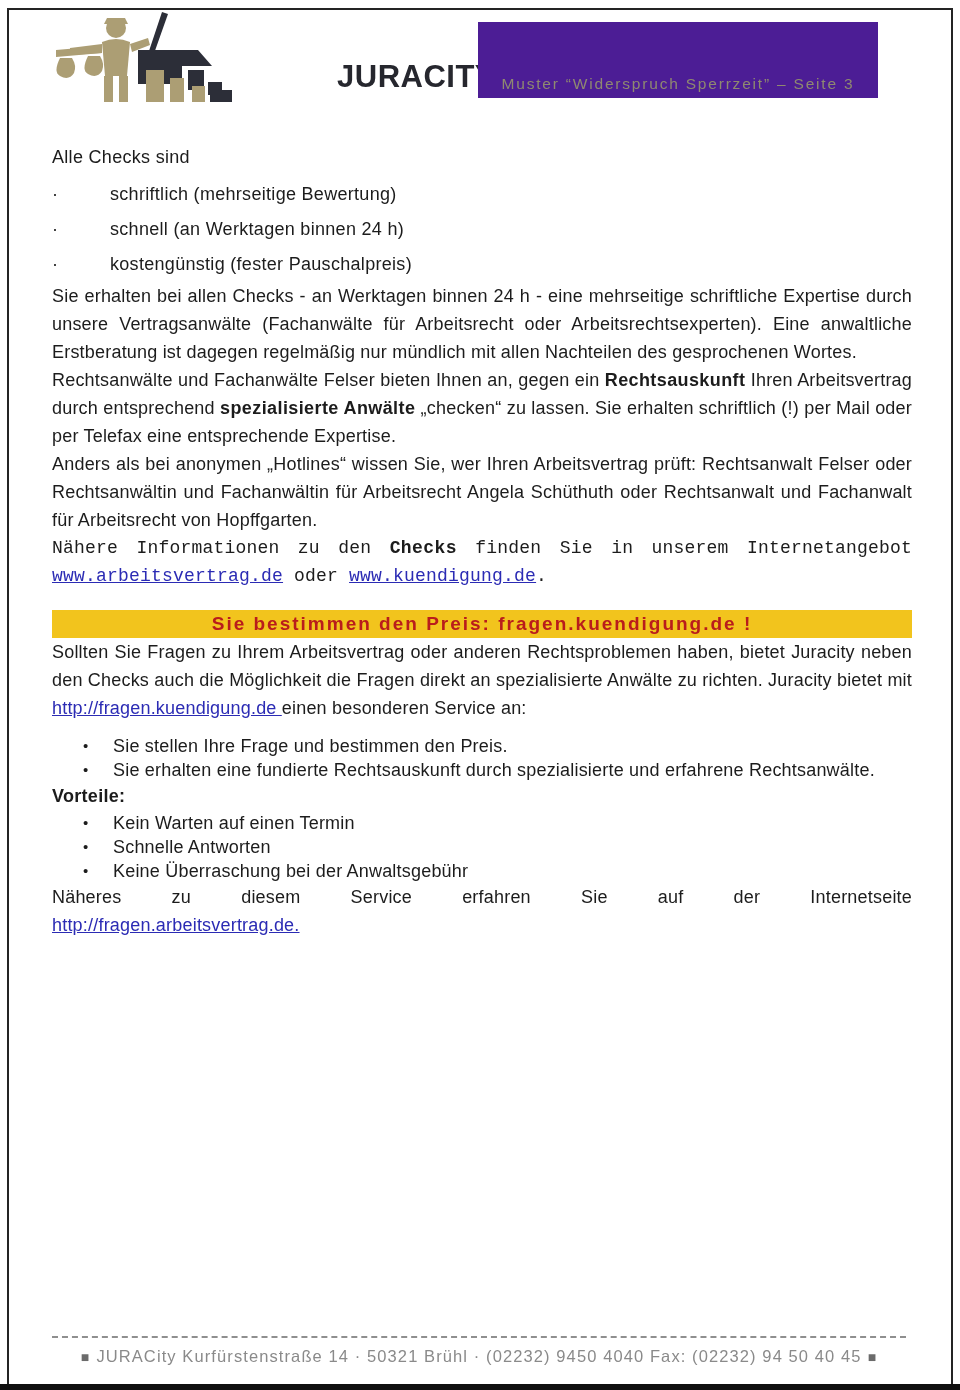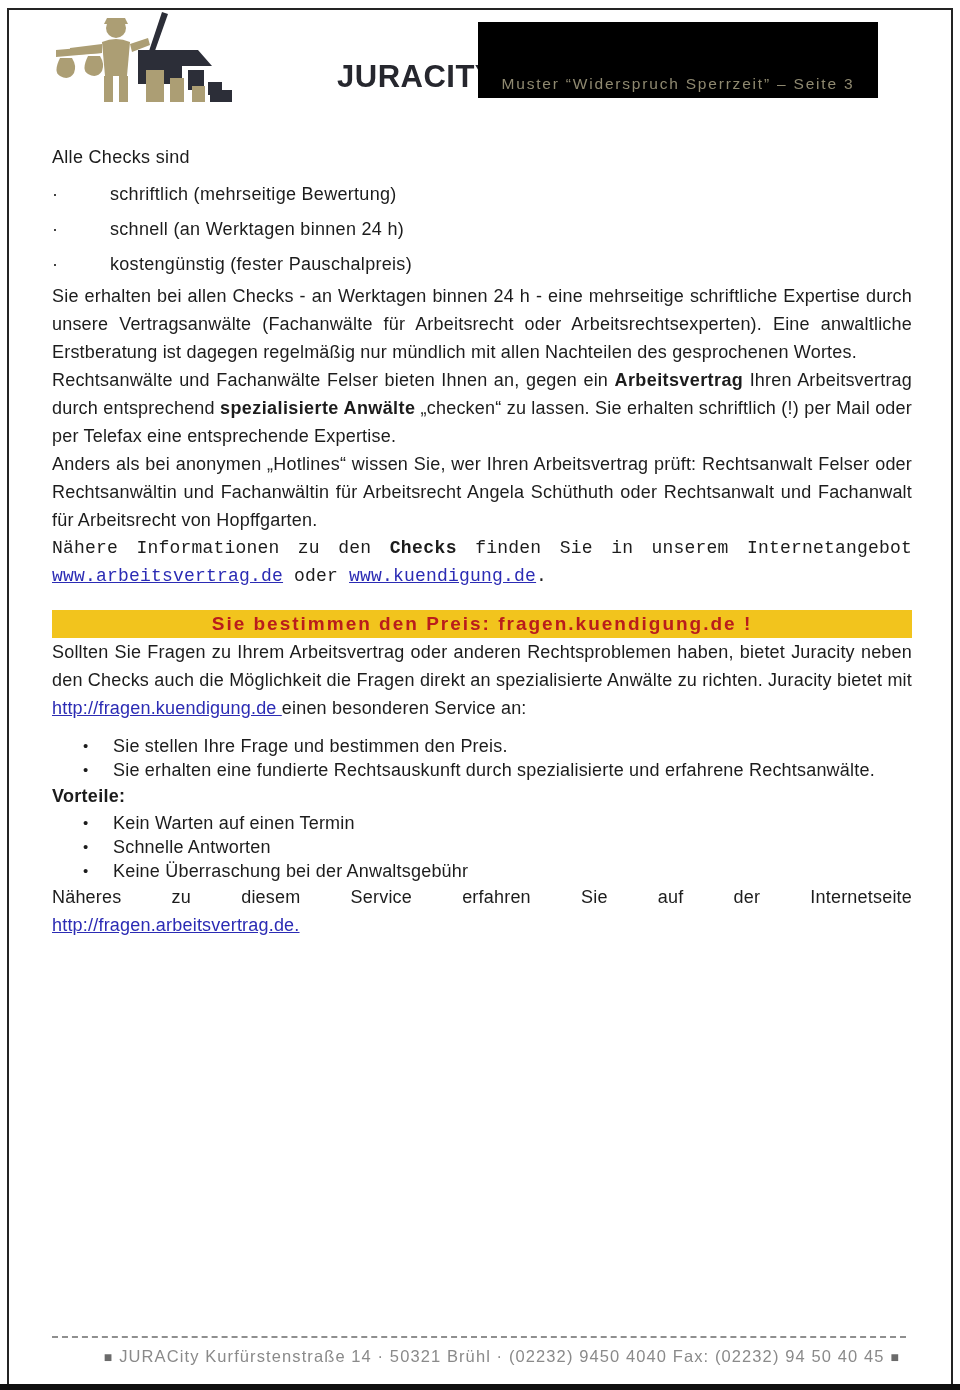--- a/index.html
+++ b/index.html
@@ -7,21 +7,21 @@
         font-family:"Liberation Sans",sans-serif;color:#1c1c1c;overflow:hidden;}
   .frame{position:absolute;left:7px;top:8px;right:7px;bottom:3px;border:2px solid #242424;}
   .bottom-bar{position:absolute;left:0;right:0;bottom:0;height:6px;background:#101010;}
 
   
   .logo{position:absolute;left:50px;top:12px;display:flex;align-items:flex-end;gap:31px;}
   .brand{font-size:31px;font-weight:bold;color:#26272e;letter-spacing:.5px;padding-bottom:9px;margin-left:6px;}
   .sep{font-size:29px;color:#9b9b9b;font-weight:400;padding:0 7px 9px 10px;}
   .tagline{font-size:29px;color:#3d3e45;font-weight:400;padding-bottom:9px;}
   .reg{font-size:12px;vertical-align:20px;color:#3d3e45;}
-  .hbanner{position:absolute;left:478px;top:22px;width:400px;height:76px;background:#000000;
+  .hbanner{position:absolute;left:478px;top:22px;width:400px;height:76px;background:#4c1d95;
            display:flex;align-items:flex-end;justify-content:center;}
   .hbanner span{font-size:15.5px;color:#8F8970;letter-spacing:1.8px;padding-bottom:5px;white-space:nowrap;}
 
   
   main{position:relative;padding:146px 48px 0 52px;}
   .intro{margin:0;font-size:18px;line-height:22px;letter-spacing:.3px;}
   p.just{margin:0;text-align:justify;font-size:18px;line-height:28px;letter-spacing:.2px;}
   .mt-p1{margin-top:9px;} .mt-p2{margin-top:14px;} .mt-p3{margin-top:24px;} .mt-p4{margin-top:20px;font-family:Liberation Mono, monospace;}
   .mt-p5{margin-top:10px;} .mt-p6{margin-top:18px;}
   b{font-weight:700;letter-spacing:.4px;}
@@ -38,21 +38,21 @@
   .bullist .tx{flex:1;}
   .vorteile{margin-top:4px;font-weight:700;font-size:18px;letter-spacing:.3px;}
   .vlist{margin-top:4px;}
 
   .pricebar{margin-top:20px;height:28px;background:#F2C41D;display:flex;align-items:center;justify-content:center;}
   .pricebar span{color:#b91c1c;font-weight:700;font-size:19px;letter-spacing:2px;white-space:nowrap;}
 
   
   .footer{position:absolute;left:52px;right:54px;bottom:24px;}
   .dashline{border-top:2px dashed #8f8f8f;height:0;}
-  .addr{margin-top:9px;text-align:right;color:#8a8a8a;font-size:16.5px;letter-spacing:1.1px;white-space:nowrap;}
+  .addr{margin-top:9px;text-align:center;color:#8a8a8a;font-size:16.5px;letter-spacing:1.1px;white-space:nowrap;}
   .sq{color:#6b6b6b;font-size:14px;padding:0 6px;}
 </style>
 </head>
 <body>
 
 <div class="page">
   <div class="frame"></div>
 
   <div class="logo">
     <svg width="250" height="92" viewBox="0 0 250 92">
@@ -100,21 +100,21 @@
           <span class="mk">·</span>
           <span>schnell (an Werktagen binnen 24 h)</span>
         </li>
       <li>
           <span class="mk">·</span>
           <span>kostengünstig (fester Pauschalpreis)</span>
         </li>
     </ul>
 
     <p class="just mt-p1">Sie erhalten bei allen Checks - an Werktagen binnen 24 h - eine mehrseitige schriftliche Expertise durch unsere Vertragsanwälte (Fachanwälte für Arbeitsrecht oder Arbeitsrechtsexperten). Eine anwaltliche Erstberatung ist dagegen regelmäßig nur mündlich mit allen Nachteilen des gesprochenen Wortes.</p>
-    <p class="just mt-p2">Rechtsanwälte und Fachanwälte Felser bieten Ihnen an, gegen ein <b>Arbeitsvertrag</b> Ihren Arbeitsvertrag durch entsprechend <b>spezialisierte Anwälte</b> „checken“ zu lassen. Sie erhalten schriftlich (!) per Mail oder per Telefax eine entsprechende Expertise.</p>
+    <p class="just mt-p2">Rechtsanwälte und Fachanwälte Felser bieten Ihnen an, gegen ein <b>Rechtsauskunft</b> Ihren Arbeitsvertrag durch entsprechend <b>spezialisierte Anwälte</b> „checken“ zu lassen. Sie erhalten schriftlich (!) per Mail oder per Telefax eine entsprechende Expertise.</p>
     <p class="just mt-p3">Anders als bei anonymen „Hotlines“ wissen Sie, wer Ihren Arbeitsvertrag prüft: Rechtsanwalt Felser oder Rechtsanwältin und Fachanwältin für Arbeitsrecht Angela Schüthuth oder Rechtsanwalt und Fachanwalt für Arbeitsrecht von Hopffgarten.</p>
     <p class="just mt-p4">Nähere Informationen zu den <b>Checks</b> finden Sie in unserem Internetangebot <a href="#" class="lnk">www.arbeitsvertrag.de</a> oder <a href="#" class="lnk">www.kuendigung.de</a>.</p>
 
     <div class="pricebar">
       <span>Sie bestimmen den Preis: fragen.kuendigung.de !</span>
     </div>
 
     <p class="just mt-p5">Sollten Sie Fragen zu Ihrem Arbeitsvertrag oder anderen Rechtsproblemen haben, bietet Juracity neben den Checks auch die Möglichkeit die Fragen direkt an spezialisierte Anwälte zu richten. Juracity bietet mit <a href="#" class="lnk">http://fragen.kuendigung.de </a>einen besonderen Service an:</p>
 
     <ul class="bullist">

